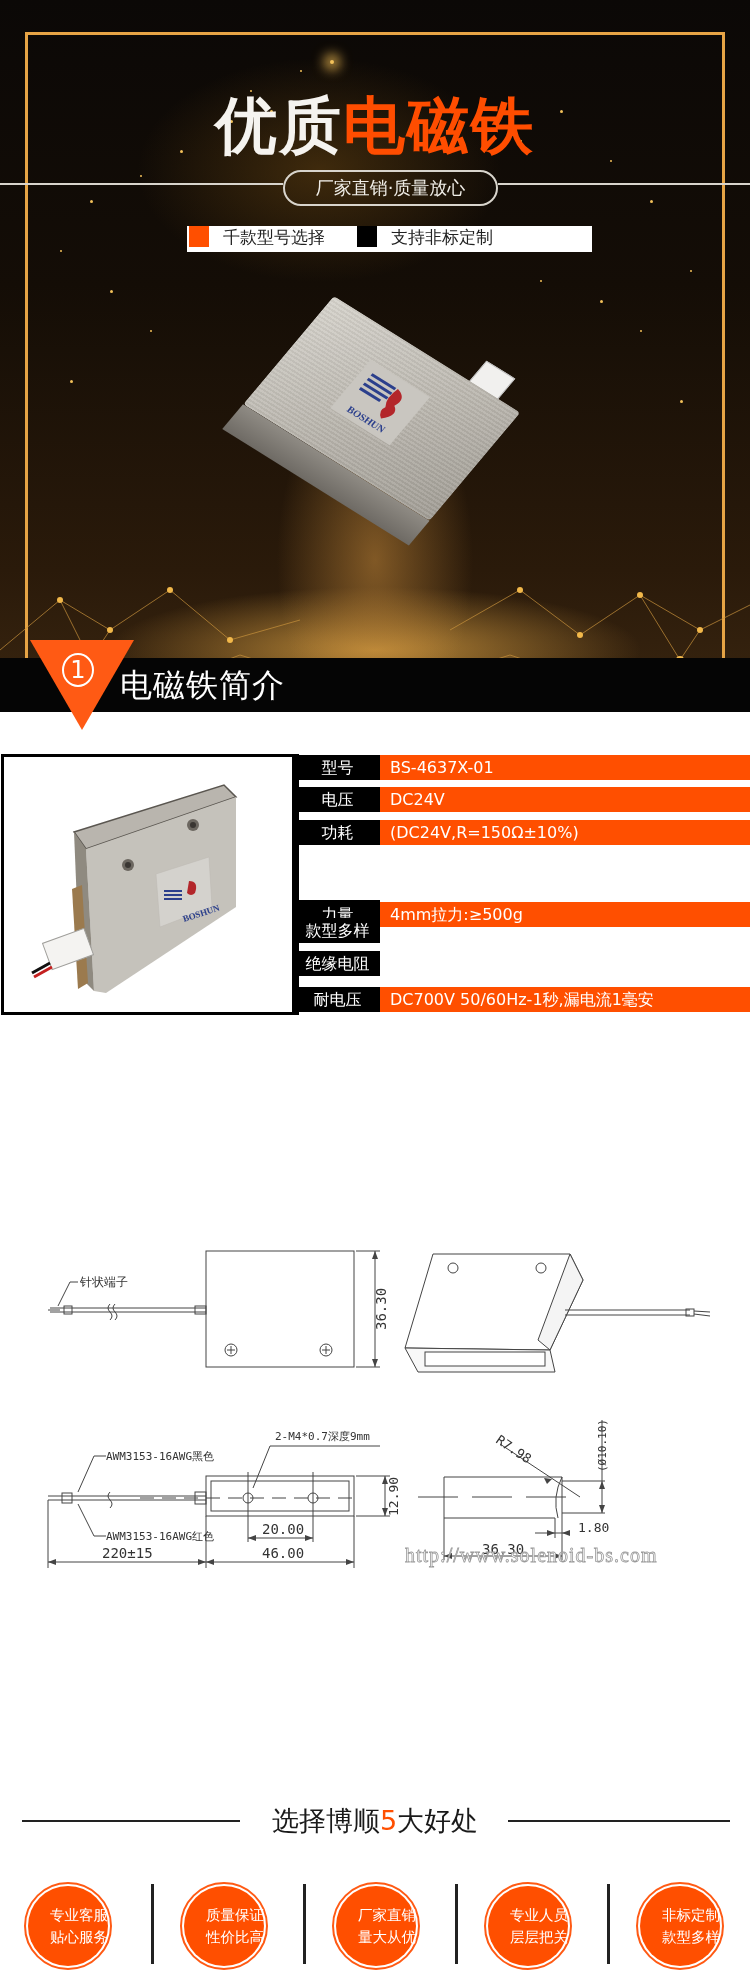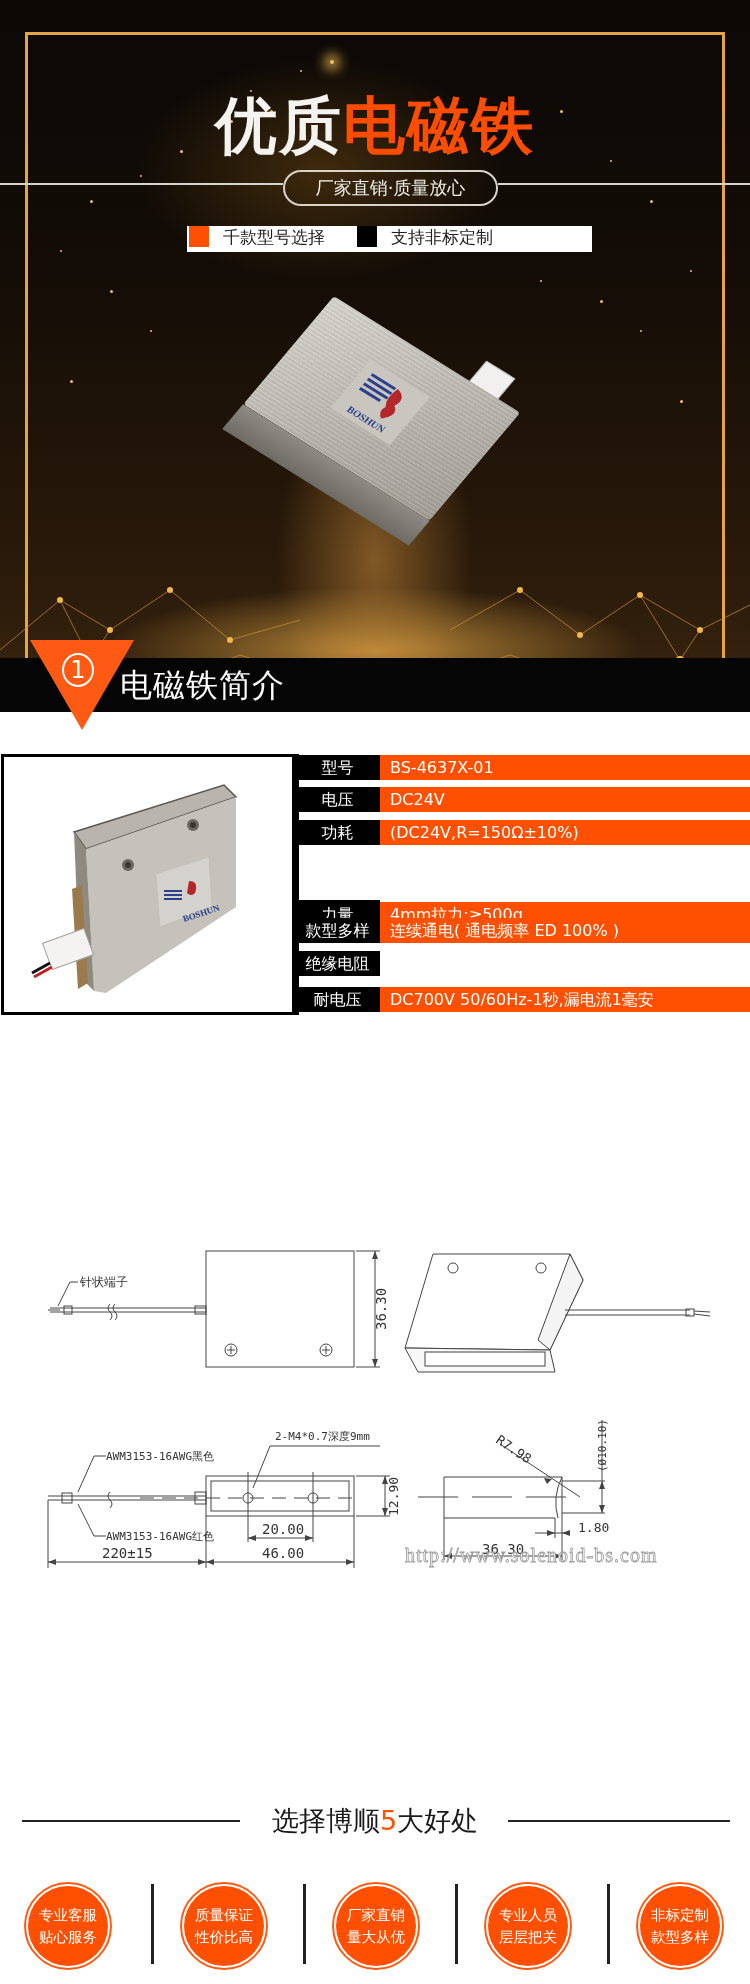--- a/index.html
+++ b/index.html
@@ -51,21 +51,21 @@
   
   .draw { position: absolute; }
   .draw svg { display: block; }
   .dim-text { font-family: "DejaVu Sans Mono", "Liberation Mono", monospace; fill: #333; }
 
   
   .ben-title { position: absolute; top: 1806px; left: 0; width: 750px; text-align: center; font-size: 27px; color: #1a1a1a; line-height: 30px; }
   .ben-title .n { color: #ff4f00; }
   .ben-line { position: absolute; top: 1820px; height: 2px; background: #222; }
   .ben-circle { position: absolute; top: 1882px; width: 88px; height: 88px; border-radius: 50%; border: 2px solid #ff5a14; display: flex; align-items: center; justify-content: center; }
-  .ben-inner { width: 80px; height: 80px; border-radius: 50%; background: #ff4f00; color: #fff; font-size: 14.5px; line-height: 22px; text-align: center; display: flex; flex-direction: column; justify-content: center; }
+  .ben-inner { width: 80px; height: 80px; border-radius: 50%; background: #ff4f00; color: #fff; font-size: 14.5px; line-height: 22px; text-align: right; display: flex; flex-direction: column; justify-content: center; }
   .ben-sep { position: absolute; top: 1884px; width: 3px; height: 80px; background: #222; }
   .watermark { font-family: "Liberation Serif", serif; font-size: 20px; fill: #ffffff; stroke: #9a9a9a; stroke-width: 0.8; letter-spacing: 1px; }
 </style>
 </head>
 <body>
 
 <div class="hero">
   <div class="hero-frame"></div>
 
   <div>
@@ -204,21 +204,20 @@
       </div>
     <div class="spec-row" style="top:99px;margin-top:47px;">
         <div class="k">寿命</div>
       </div>
     <div class="spec-row" style="top:148px;">
         <div class="k">力量</div>
         <div class="v">4mm拉力:≥500g</div>
       </div>
     <div class="spec-row" style="top:164px;">
         <div class="k">款型多样</div>
-        <div class="v">连续通电( 通电频率 ED 100% )</div>
       </div>
     <div class="spec-row" style="top:197px;">
         <div class="k">绝缘电阻</div>
       </div>
     <div class="spec-row" style="top:233px;">
         <div class="k">耐电压</div>
         <div class="v">DC700V 50/60Hz-1秒,漏电流1毫安</div>
       </div>
   </div>
 </div>

